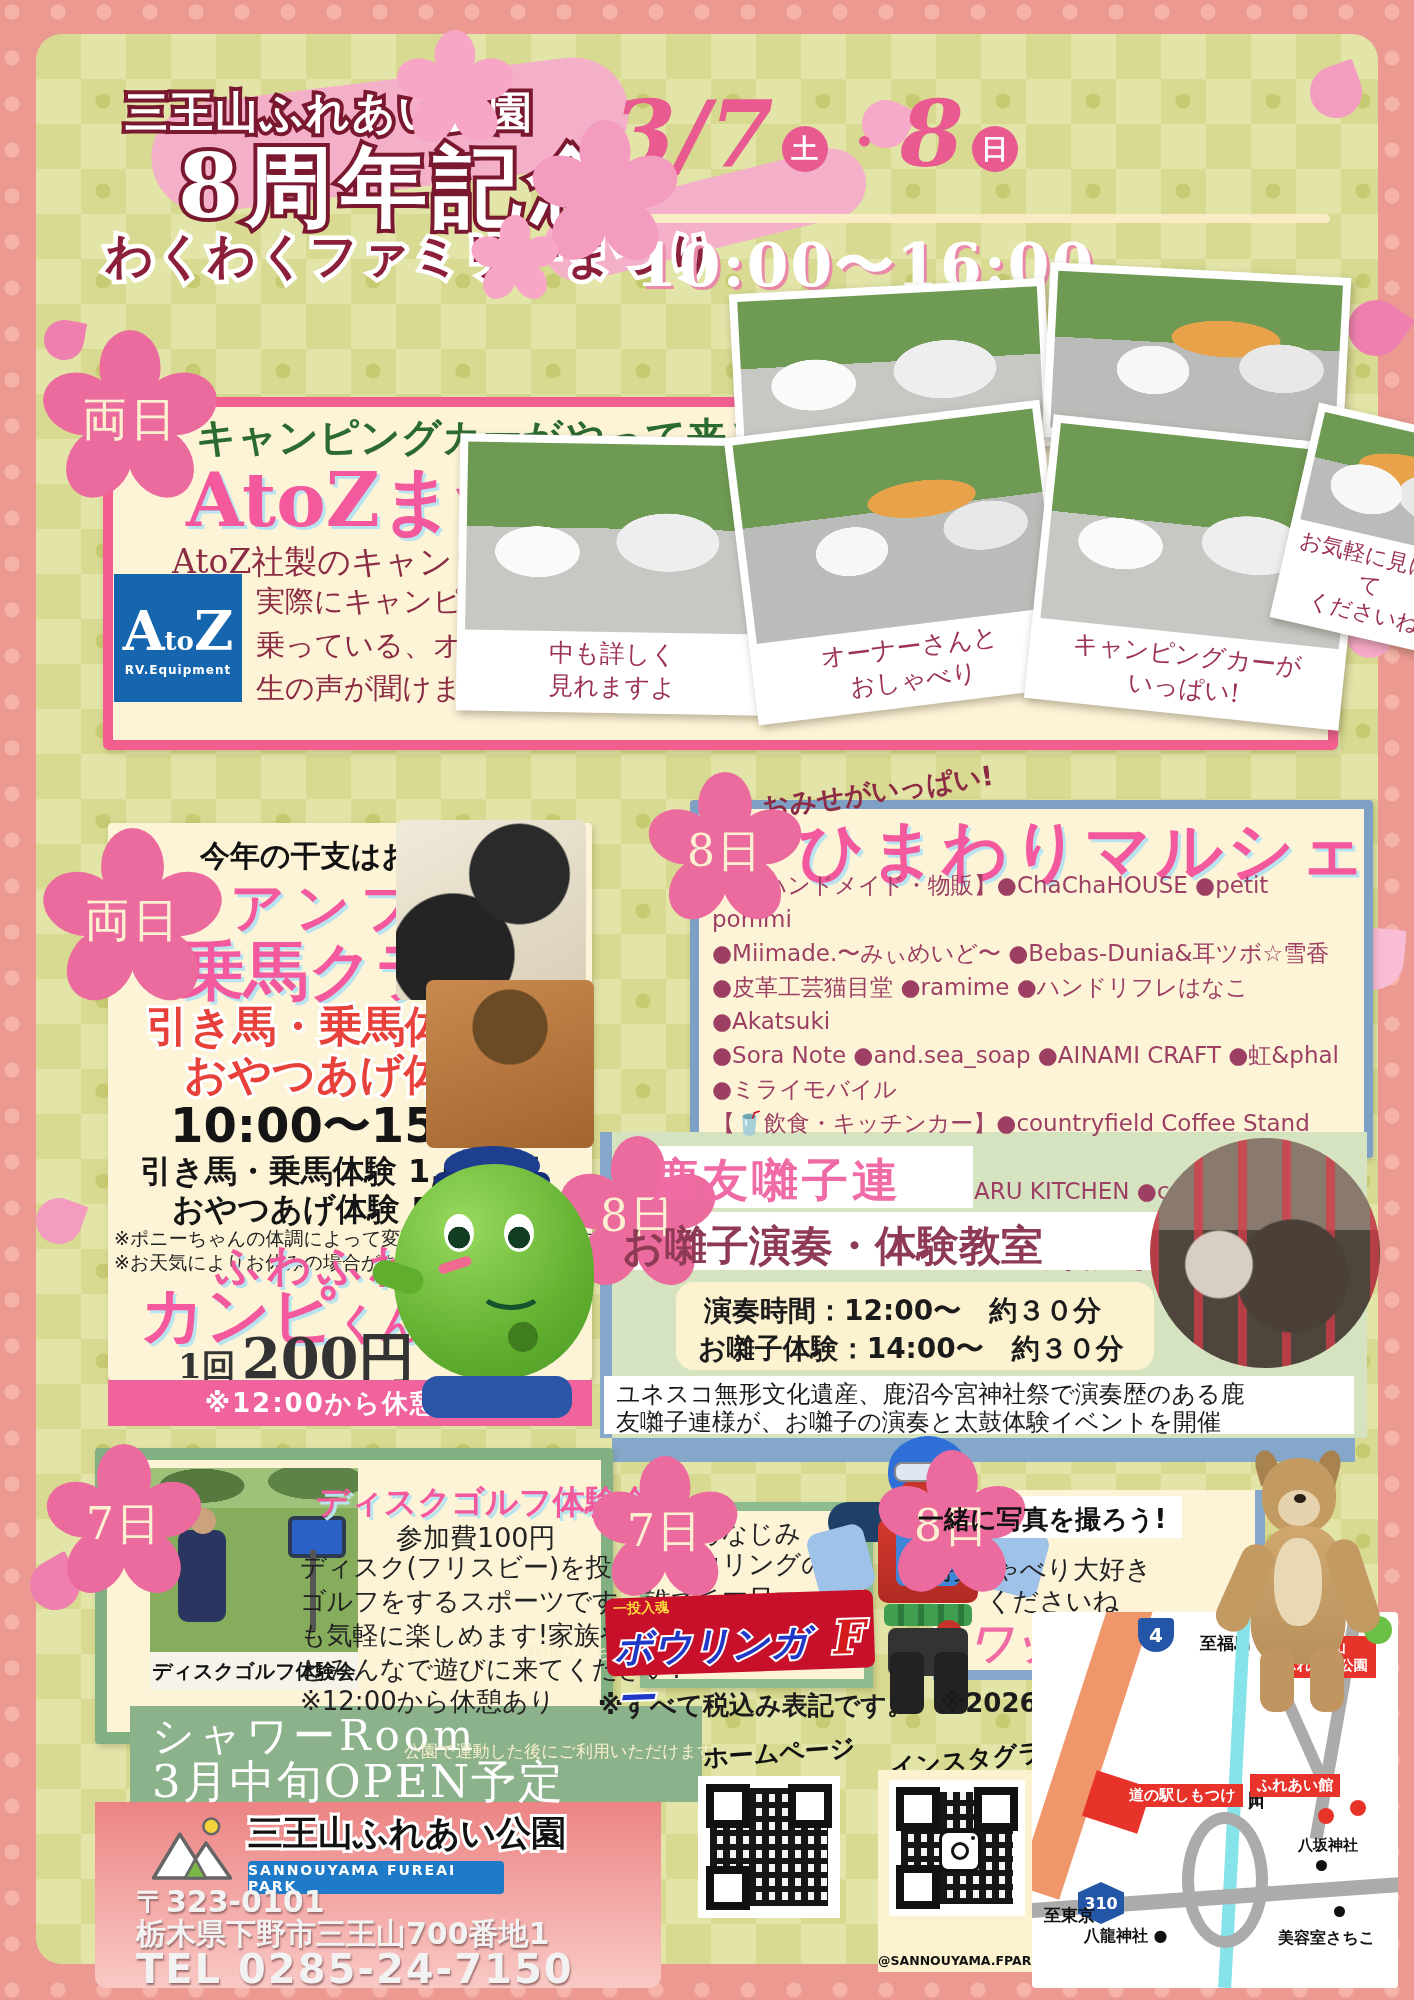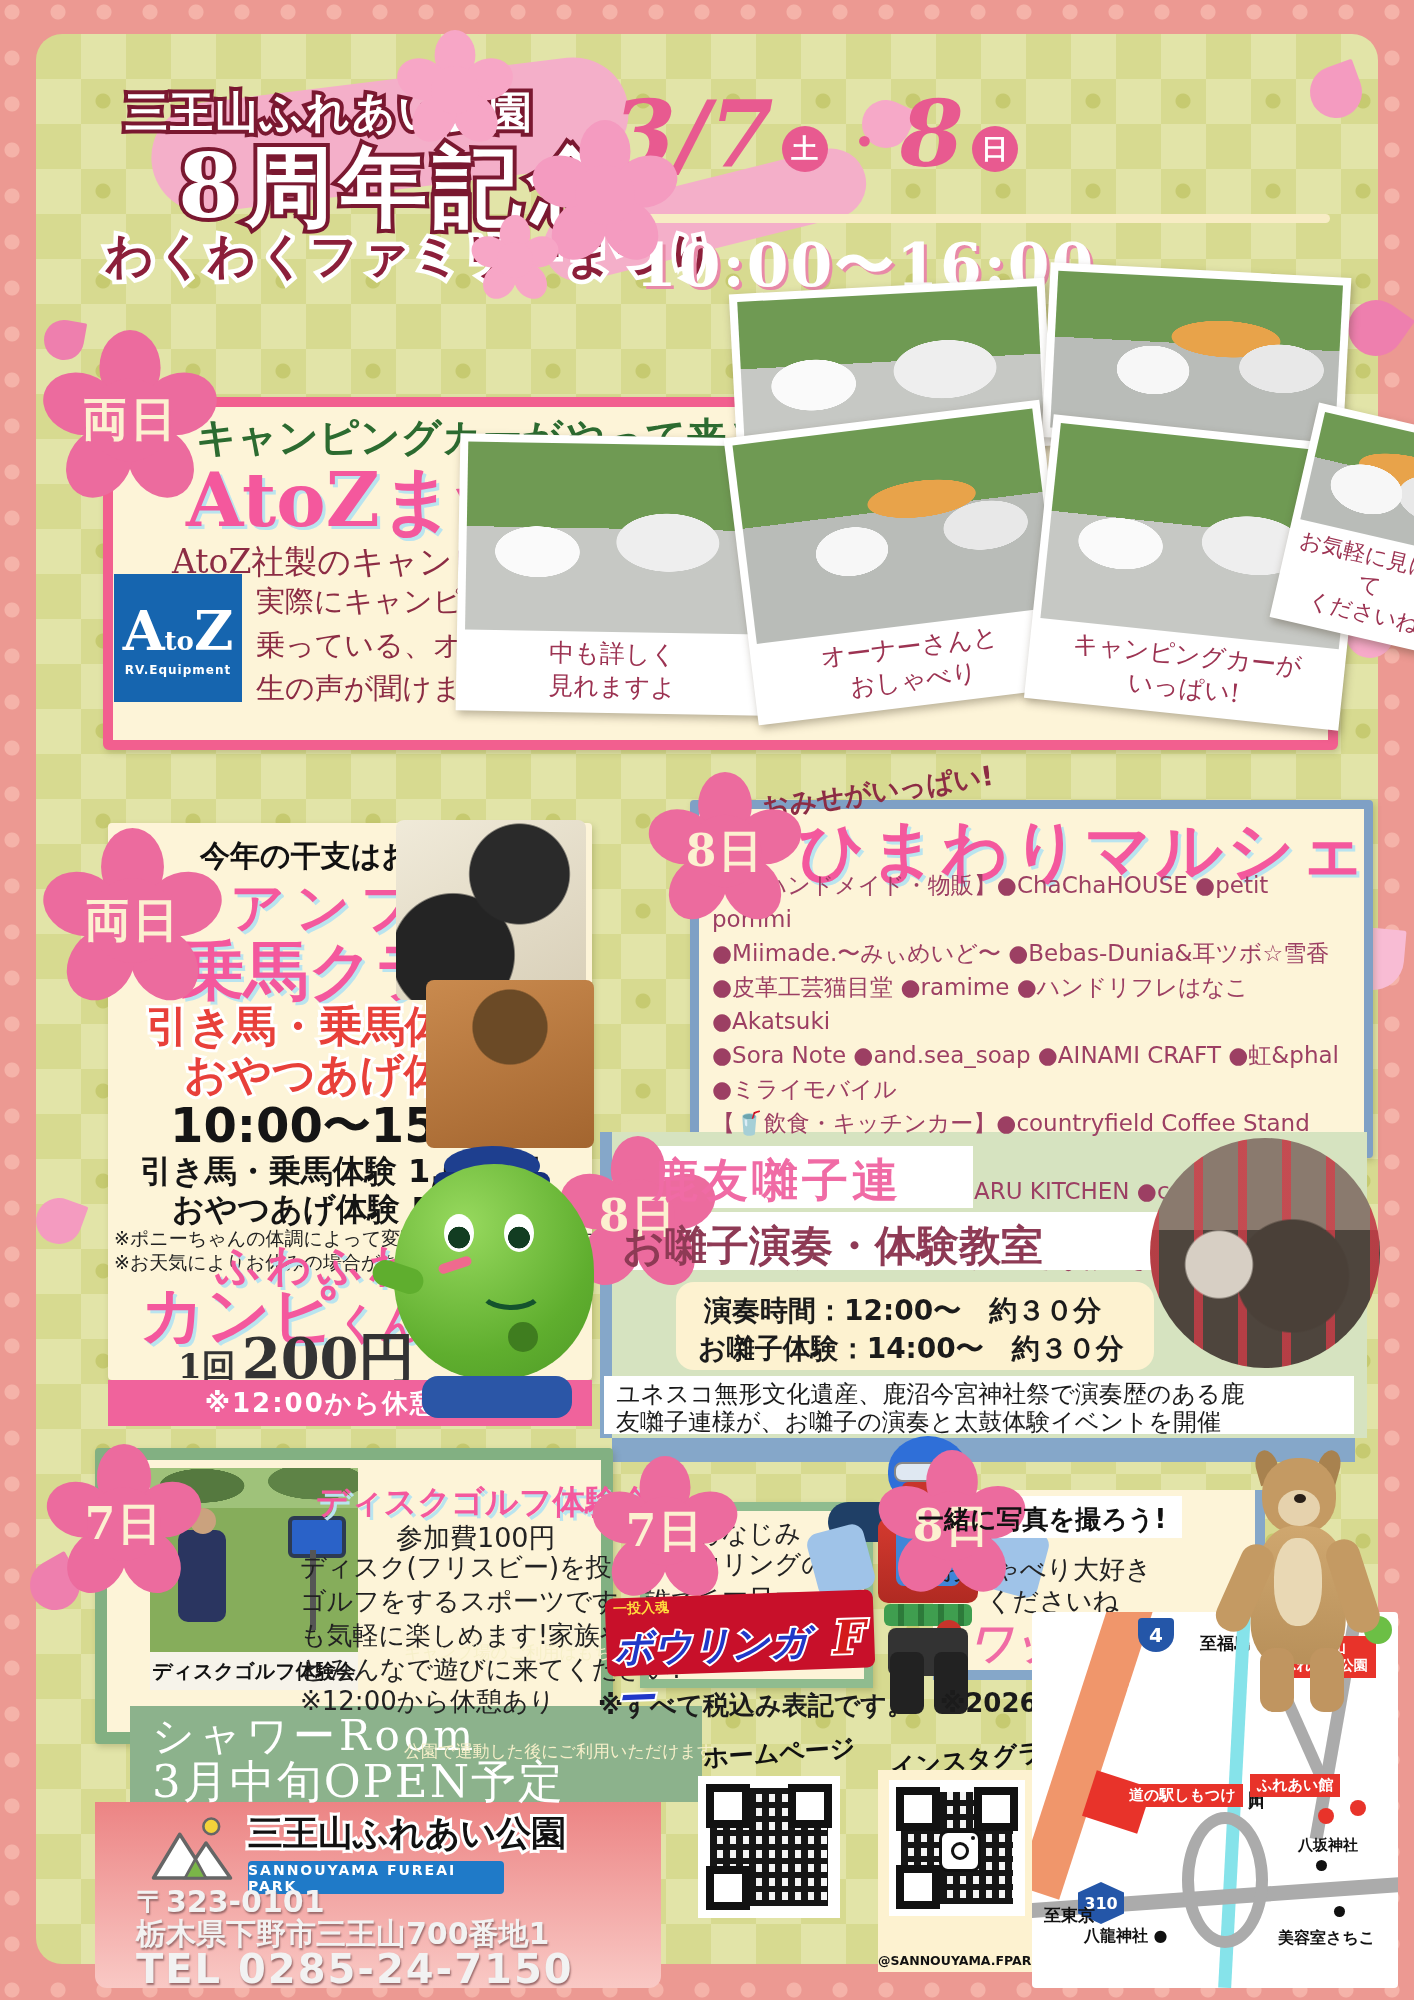--- a/index.html
+++ b/index.html
@@ -21,21 +21,21 @@
   .sans{font-family:"DejaVu Sans","Liberation Sans",sans-serif}
   .b{font-weight:bold}
   .st-dark{-webkit-text-stroke:8px #7a1830;paint-order:stroke;color:#fff}
   .st-white{-webkit-text-stroke:9px #fff;paint-order:stroke;color:#8c1f3a}
   .st-white-red{-webkit-text-stroke:6px #fff;paint-order:stroke;color:#e8403a}
   .st-white-blk{-webkit-text-stroke:6px #fff;paint-order:stroke;color:#111}
   .pink-t{color:#f4589d;text-shadow:3px 3px 0 #b9e4ef}
   .panel{position:absolute;background:#fdf4d8;box-shadow:2px 3px 6px rgba(90,90,40,.25)}
   .flower{position:absolute;display:flex;align-items:center;justify-content:center;z-index:3}
   .flower-svg{position:absolute;inset:0;width:100%;height:100%}
-  .flower-label{position:relative;color:#fcf0d0;font-weight:bold;font-size:44px;letter-spacing:2px}
+  .flower-label{position:relative;color:#fcf0d0;font-weight:normal;font-size:44px;letter-spacing:2px}
   .stem{position:absolute;width:34px;background:#f0639c;z-index:1}
   .photo{position:absolute;background:#fff;padding:8px 8px 10px;box-shadow:2px 4px 9px rgba(60,50,30,.35);z-index:2}
   .photo .img{width:100%}
   .photo .cap{text-align:center;color:#9c3352;font-size:25px;line-height:1.3;font-family:"DejaVu Serif","Liberation Serif",serif;padding-top:6px}
   .petal{position:absolute;border-radius:58% 4% 58% 58%;z-index:1}
   .scene-camp{background:
       radial-gradient(ellipse 70px 42px at 24% 58%,#fafafa 0 60%,transparent 61%),
       radial-gradient(ellipse 85px 48px at 68% 52%,#eeeeee 0 60%,transparent 61%),
       linear-gradient(#6f9a53 0 45%,#c6c8c4 45% 100%)}
   .scene-camp2{background:

